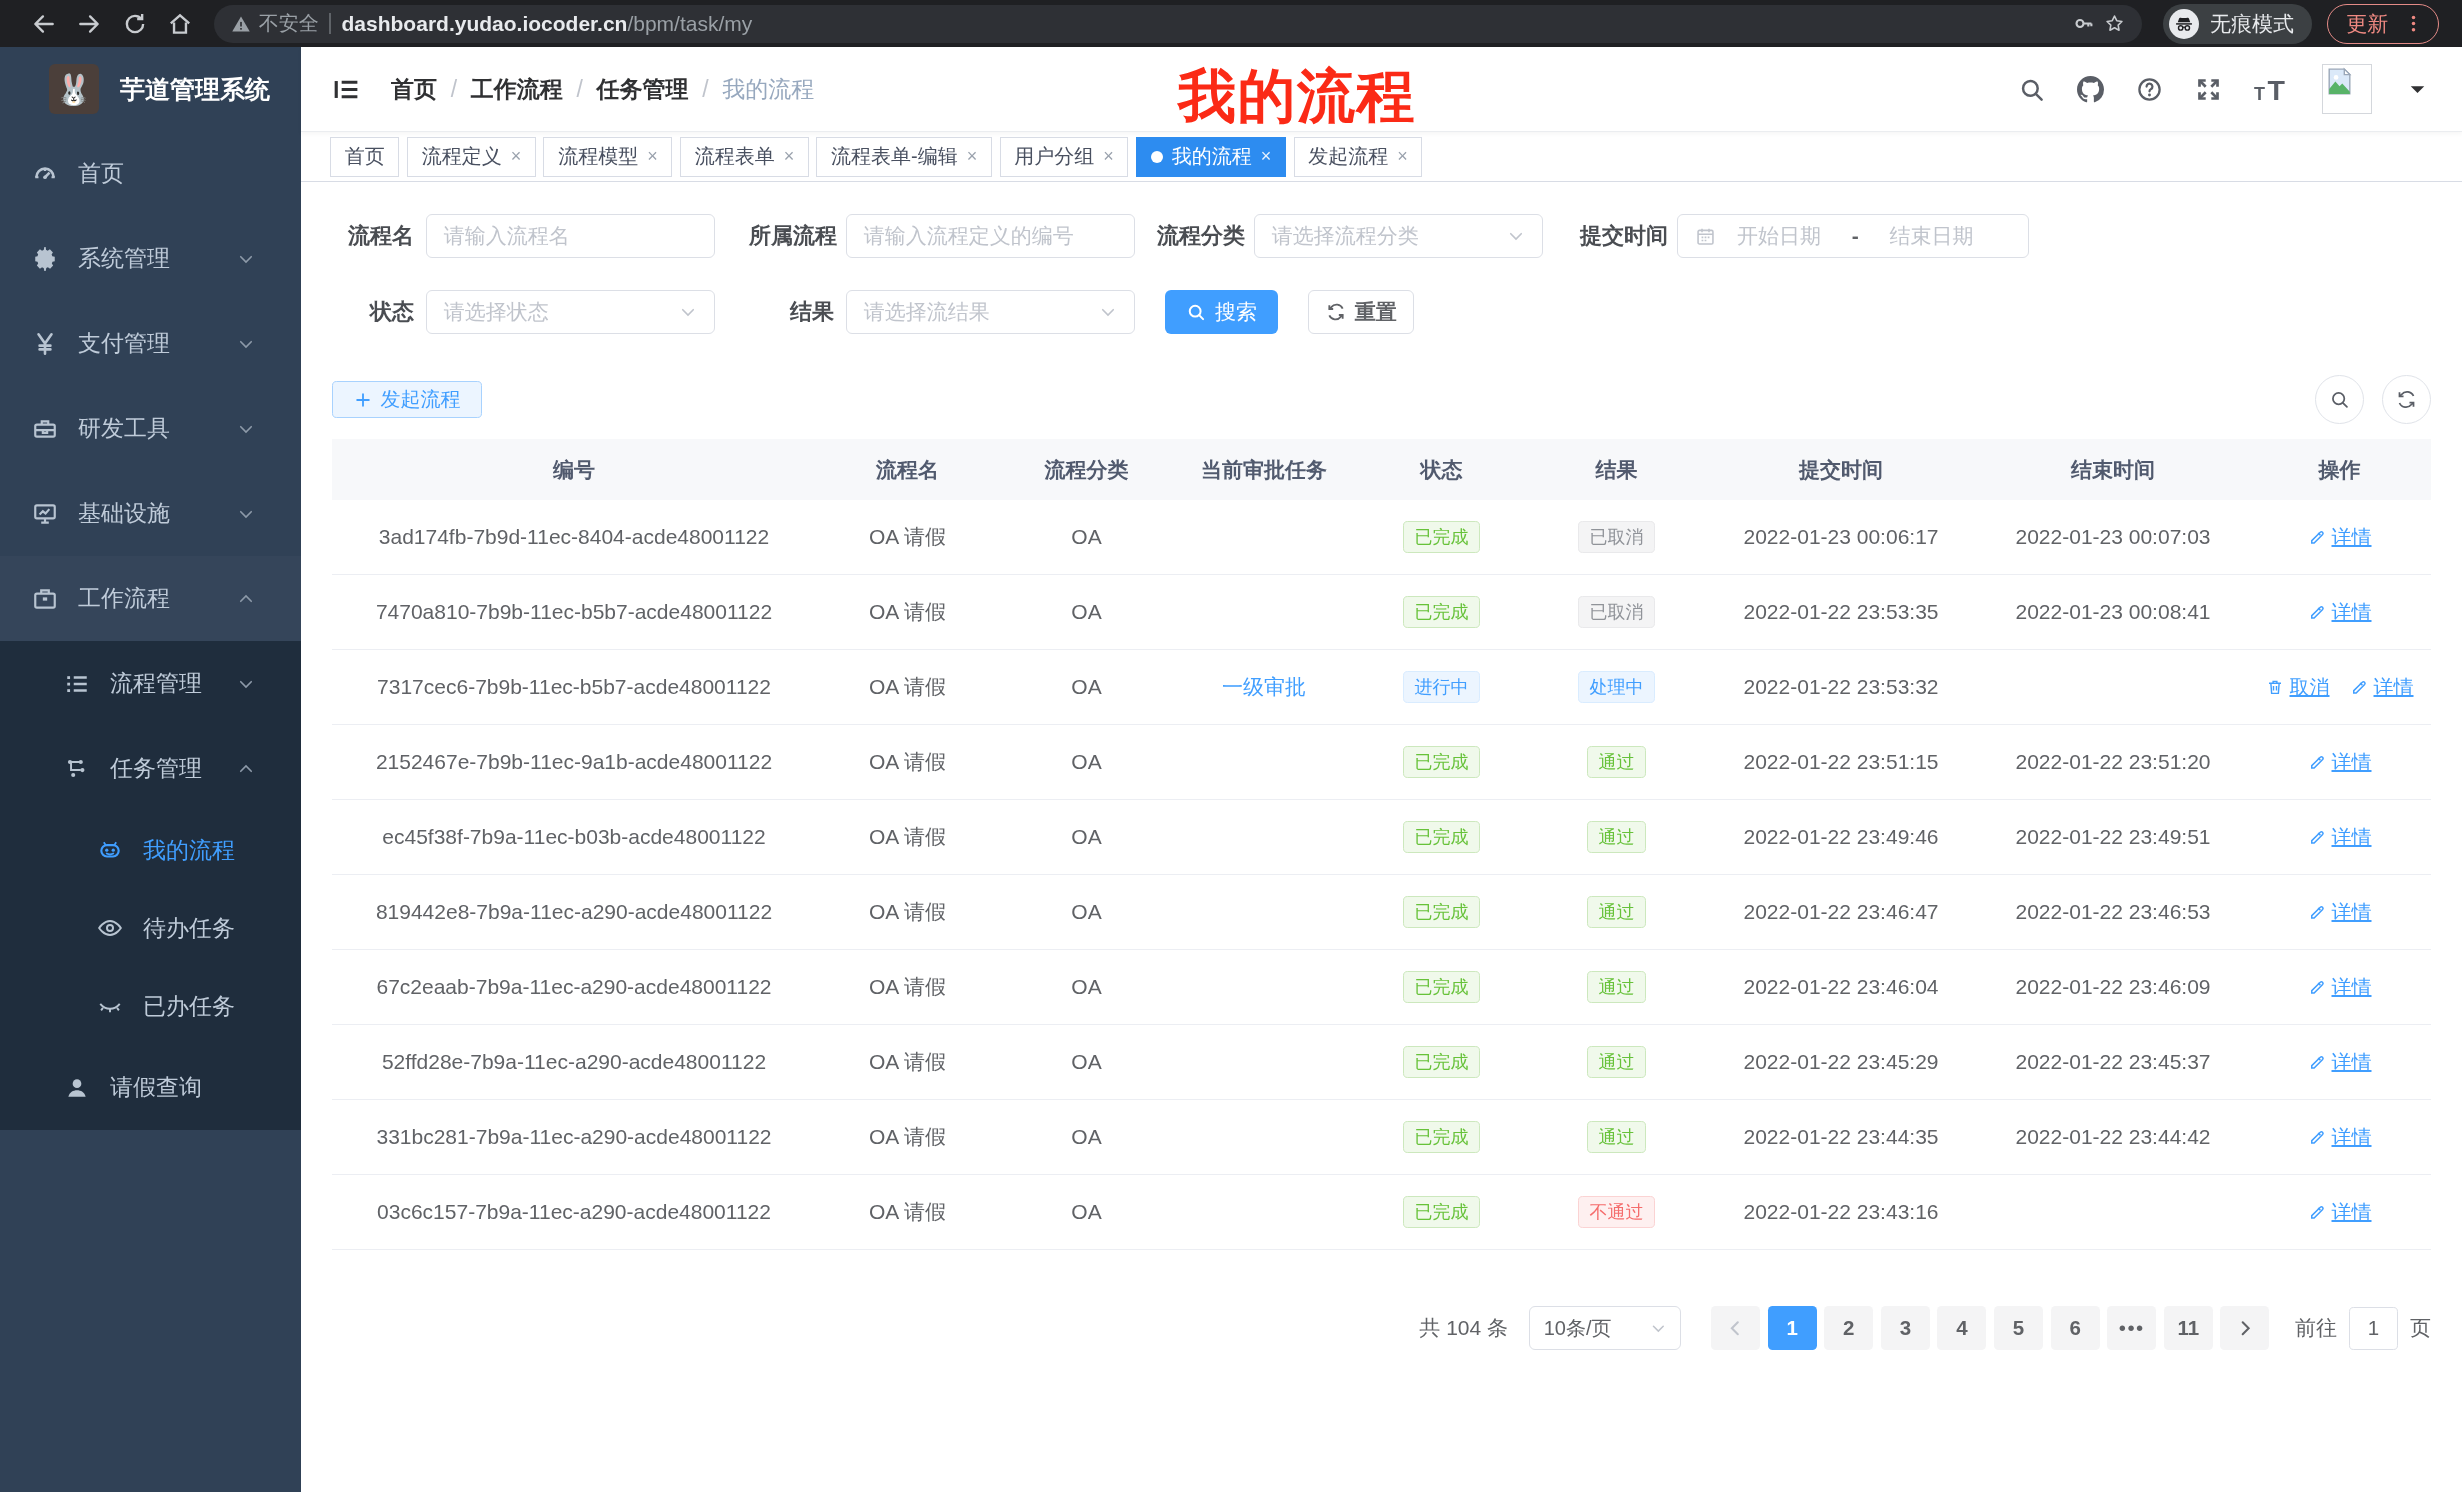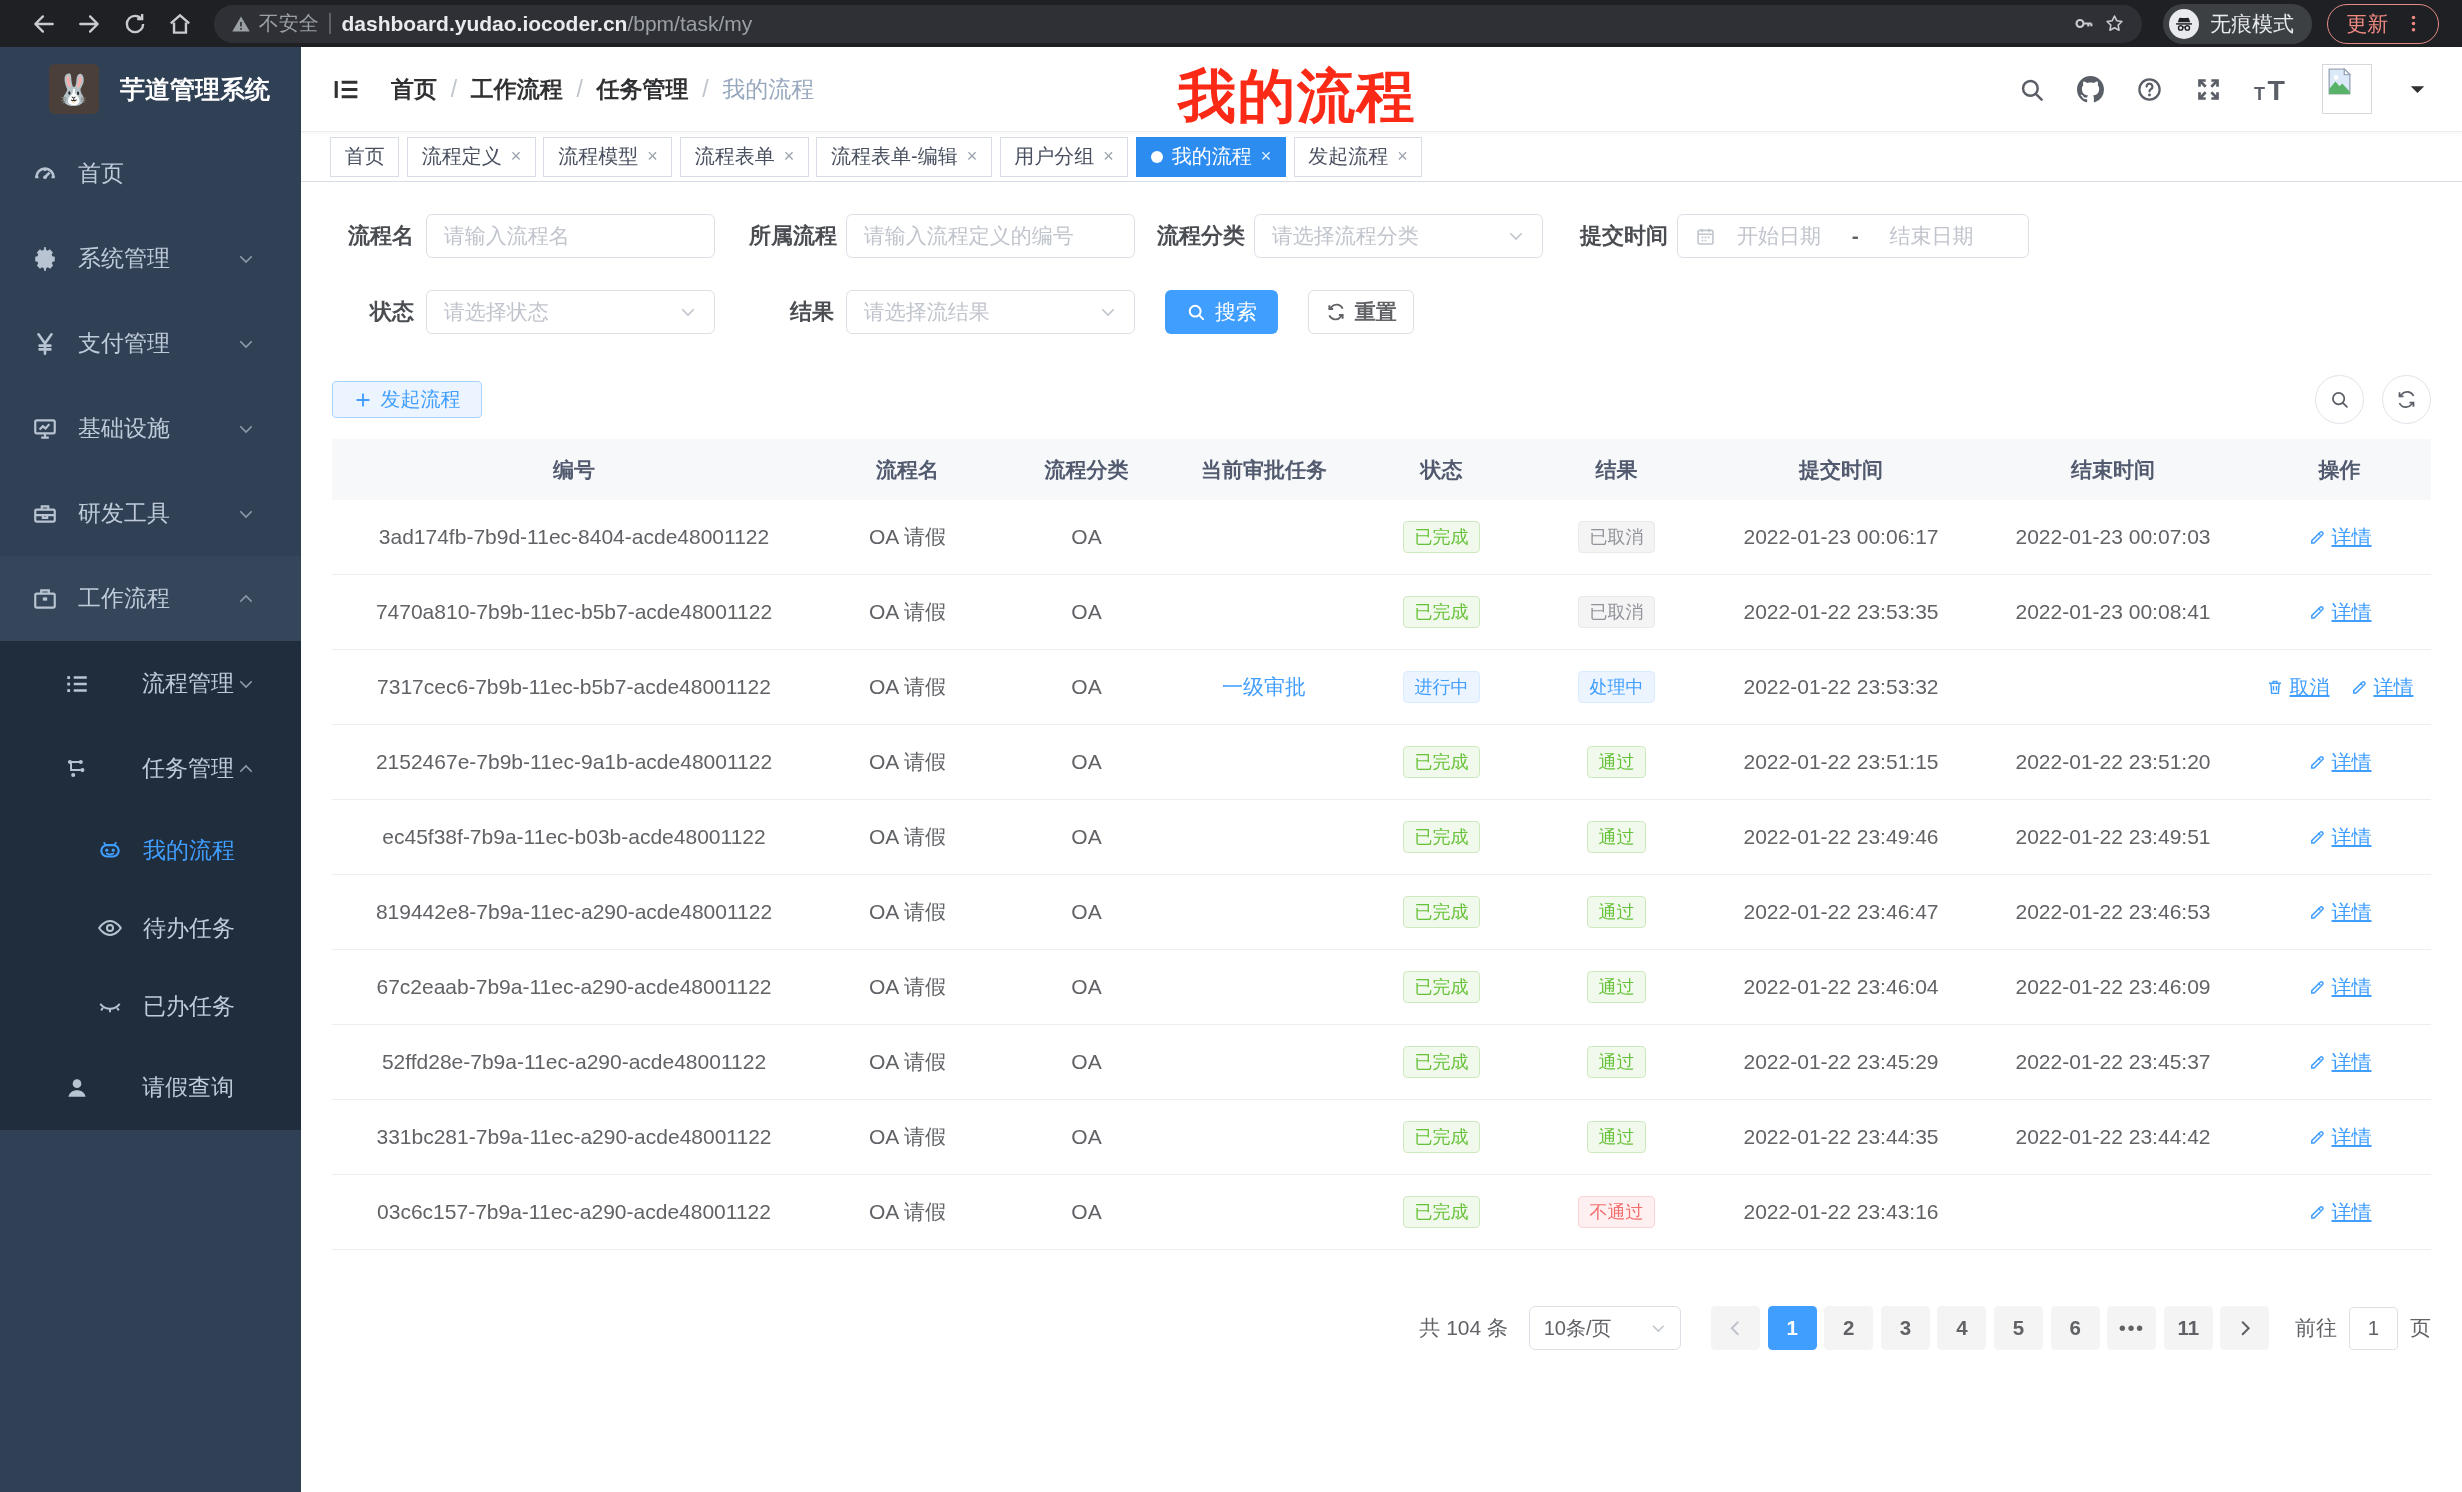--- a/index.html
+++ b/index.html
@@ -29,21 +29,21 @@
   .app { display:flex; height:1446px; }
   .sidebar { width:301px; background:#304156; flex-shrink:0; color:#bfcbd9; }
   .logo-row { height:84px; display:flex; align-items:center; padding-left:49px; gap:21px; }
   .logo-img { width:50px; height:50px; border-radius:6px; background:#4b3f3a; display:flex; align-items:center; justify-content:center; font-size:30px; }
   .logo-title { color:#fff; font-size:25px; font-weight:700; }
   .mi { height:85px; display:flex; align-items:center; position:relative; font-size:23px; color:#bfcbd9; cursor:pointer; }
   .mi .ic { font-size:26px; margin-right:20px; color:#b8c4d1; }
   .mi .chev { position:absolute; right:26px; font-size:18px; color:#8d9aa9; }
   .chev.up svg { transform:rotate(180deg); }
   .mi.lvl1 { padding-left:32px; }
-  .mi.lvl2 { padding-left:64px;gap:32px; }
+  .mi.lvl2 { padding-left:64px; }
   .mi.lvl3 { padding-left:97px; height:78px; }
   .mi.insub { background:#1f2d3d; }
   .mi.open { background:#35455a; }
   .mi.active, .mi.active .ic { color:#409eff; }
 
   .main { flex:1; display:flex; flex-direction:column; background:#fff; position:relative; }
 
   
   .navbar { height:85px; display:flex; align-items:center; padding:0 31px; border-bottom:0.8px solid #ebedf0; box-shadow:0 1.5px 4.6px rgba(0,0,0,.04); position:relative; z-index:2; background:#fff; }
   .hamburger { font-size:29px; color:#303133; margin-right:30px; }
@@ -241,40 +241,40 @@
           <span>支付管理</span>
           <span class="chev down ic">
             <svg viewBox="0 0 24 24">
               <path d="M5 9l7 7 7-7" fill="none" stroke="currentColor" stroke-width="2.2" stroke-linecap="round"></path>
             </svg>
           </span>
         </div>
         <div class="mi lvl1">
           <span class="ic ">
             <svg viewBox="0 0 24 24">
+              <rect x="3" y="8" width="18" height="11" rx="1.5" fill="none" stroke="currentColor" stroke-width="2"></rect>
+              <path d="M9 8V5h6v3M3 13h18M10 13v2.5h4V13" stroke="currentColor" stroke-width="2" fill="none"></path>
+            </svg>
+          </span>
+          <span>研发工具</span>
+          <span class="chev down ic">
+            <svg viewBox="0 0 24 24">
+              <path d="M5 9l7 7 7-7" fill="none" stroke="currentColor" stroke-width="2.2" stroke-linecap="round"></path>
+            </svg>
+          </span>
+        </div>
+        <div class="mi lvl1">
+          <span class="ic ">
+            <svg viewBox="0 0 24 24">
               <rect x="3" y="4" width="18" height="12" rx="1.5" fill="none" stroke="currentColor" stroke-width="2"></rect>
               <path d="M7 12.5l3-3 2.5 2L16 7.5" fill="none" stroke="currentColor" stroke-width="2"></path>
               <path d="M8.5 20h7M12 16v4" stroke="currentColor" stroke-width="2"></path>
             </svg>
           </span>
           <span>基础设施</span>
-          <span class="chev down ic">
-            <svg viewBox="0 0 24 24">
-              <path d="M5 9l7 7 7-7" fill="none" stroke="currentColor" stroke-width="2.2" stroke-linecap="round"></path>
-            </svg>
-          </span>
-        </div>
-        <div class="mi lvl1">
-          <span class="ic ">
-            <svg viewBox="0 0 24 24">
-              <rect x="3" y="8" width="18" height="11" rx="1.5" fill="none" stroke="currentColor" stroke-width="2"></rect>
-              <path d="M9 8V5h6v3M3 13h18M10 13v2.5h4V13" stroke="currentColor" stroke-width="2" fill="none"></path>
-            </svg>
-          </span>
-          <span>研发工具</span>
           <span class="chev down ic">
             <svg viewBox="0 0 24 24">
               <path d="M5 9l7 7 7-7" fill="none" stroke="currentColor" stroke-width="2.2" stroke-linecap="round"></path>
             </svg>
           </span>
         </div>
         <div class="mi lvl1 open">
           <span class="ic ">
             <svg viewBox="0 0 24 24">
               <rect x="3" y="7" width="18" height="13" rx="1.5" fill="none" stroke="currentColor" stroke-width="2"></rect>

